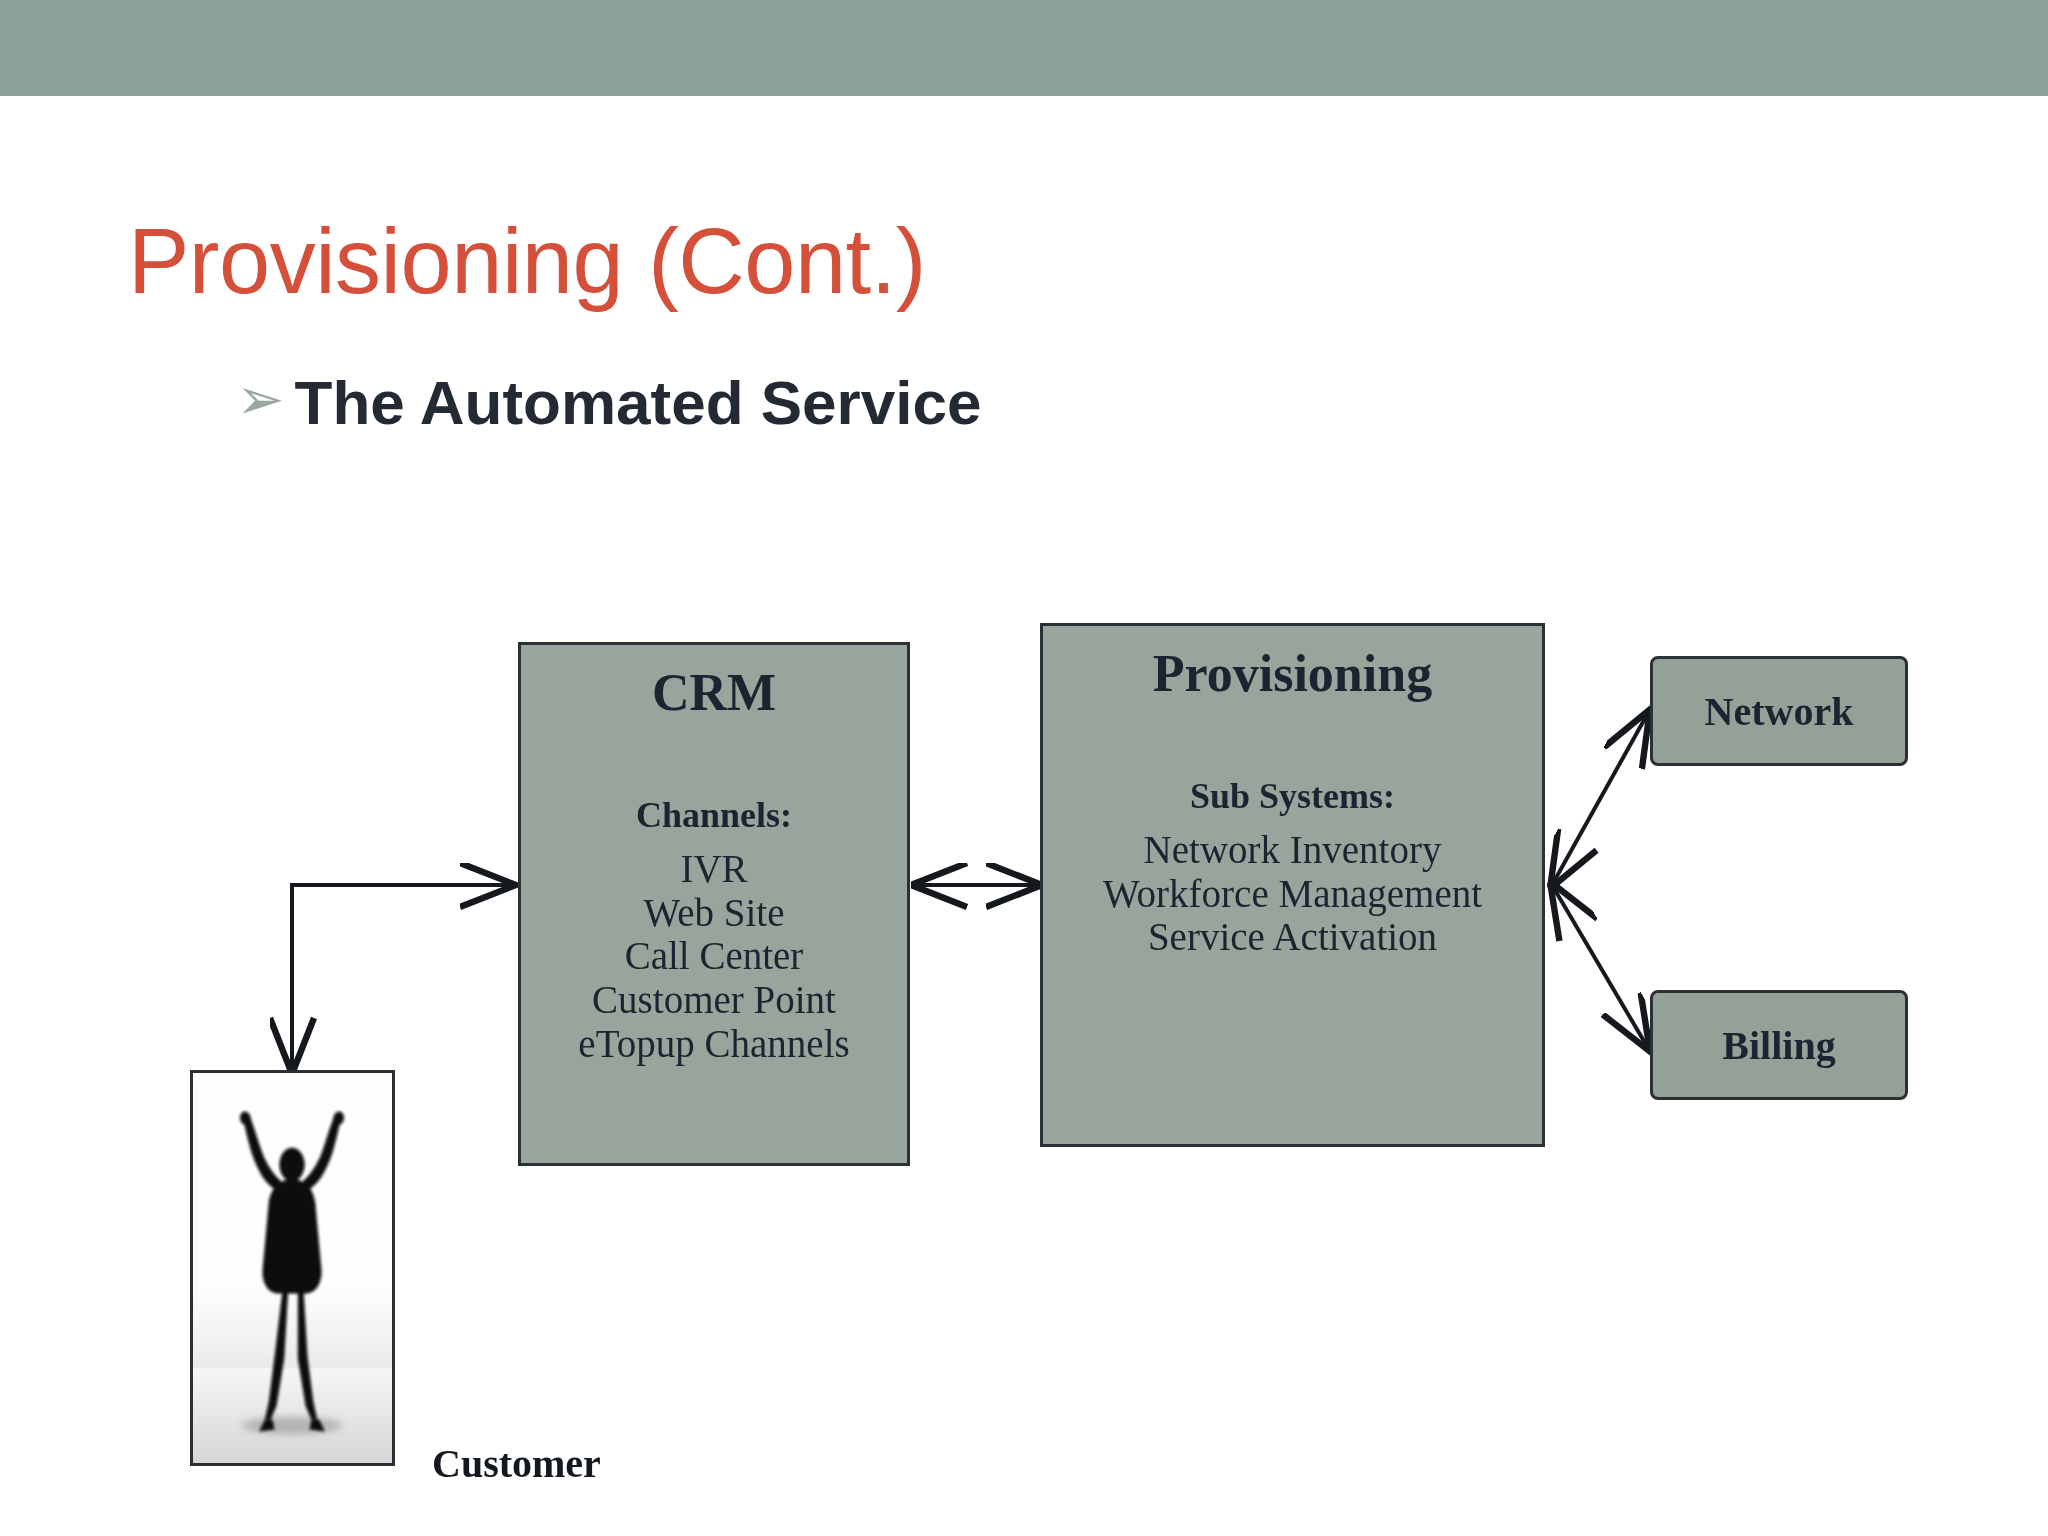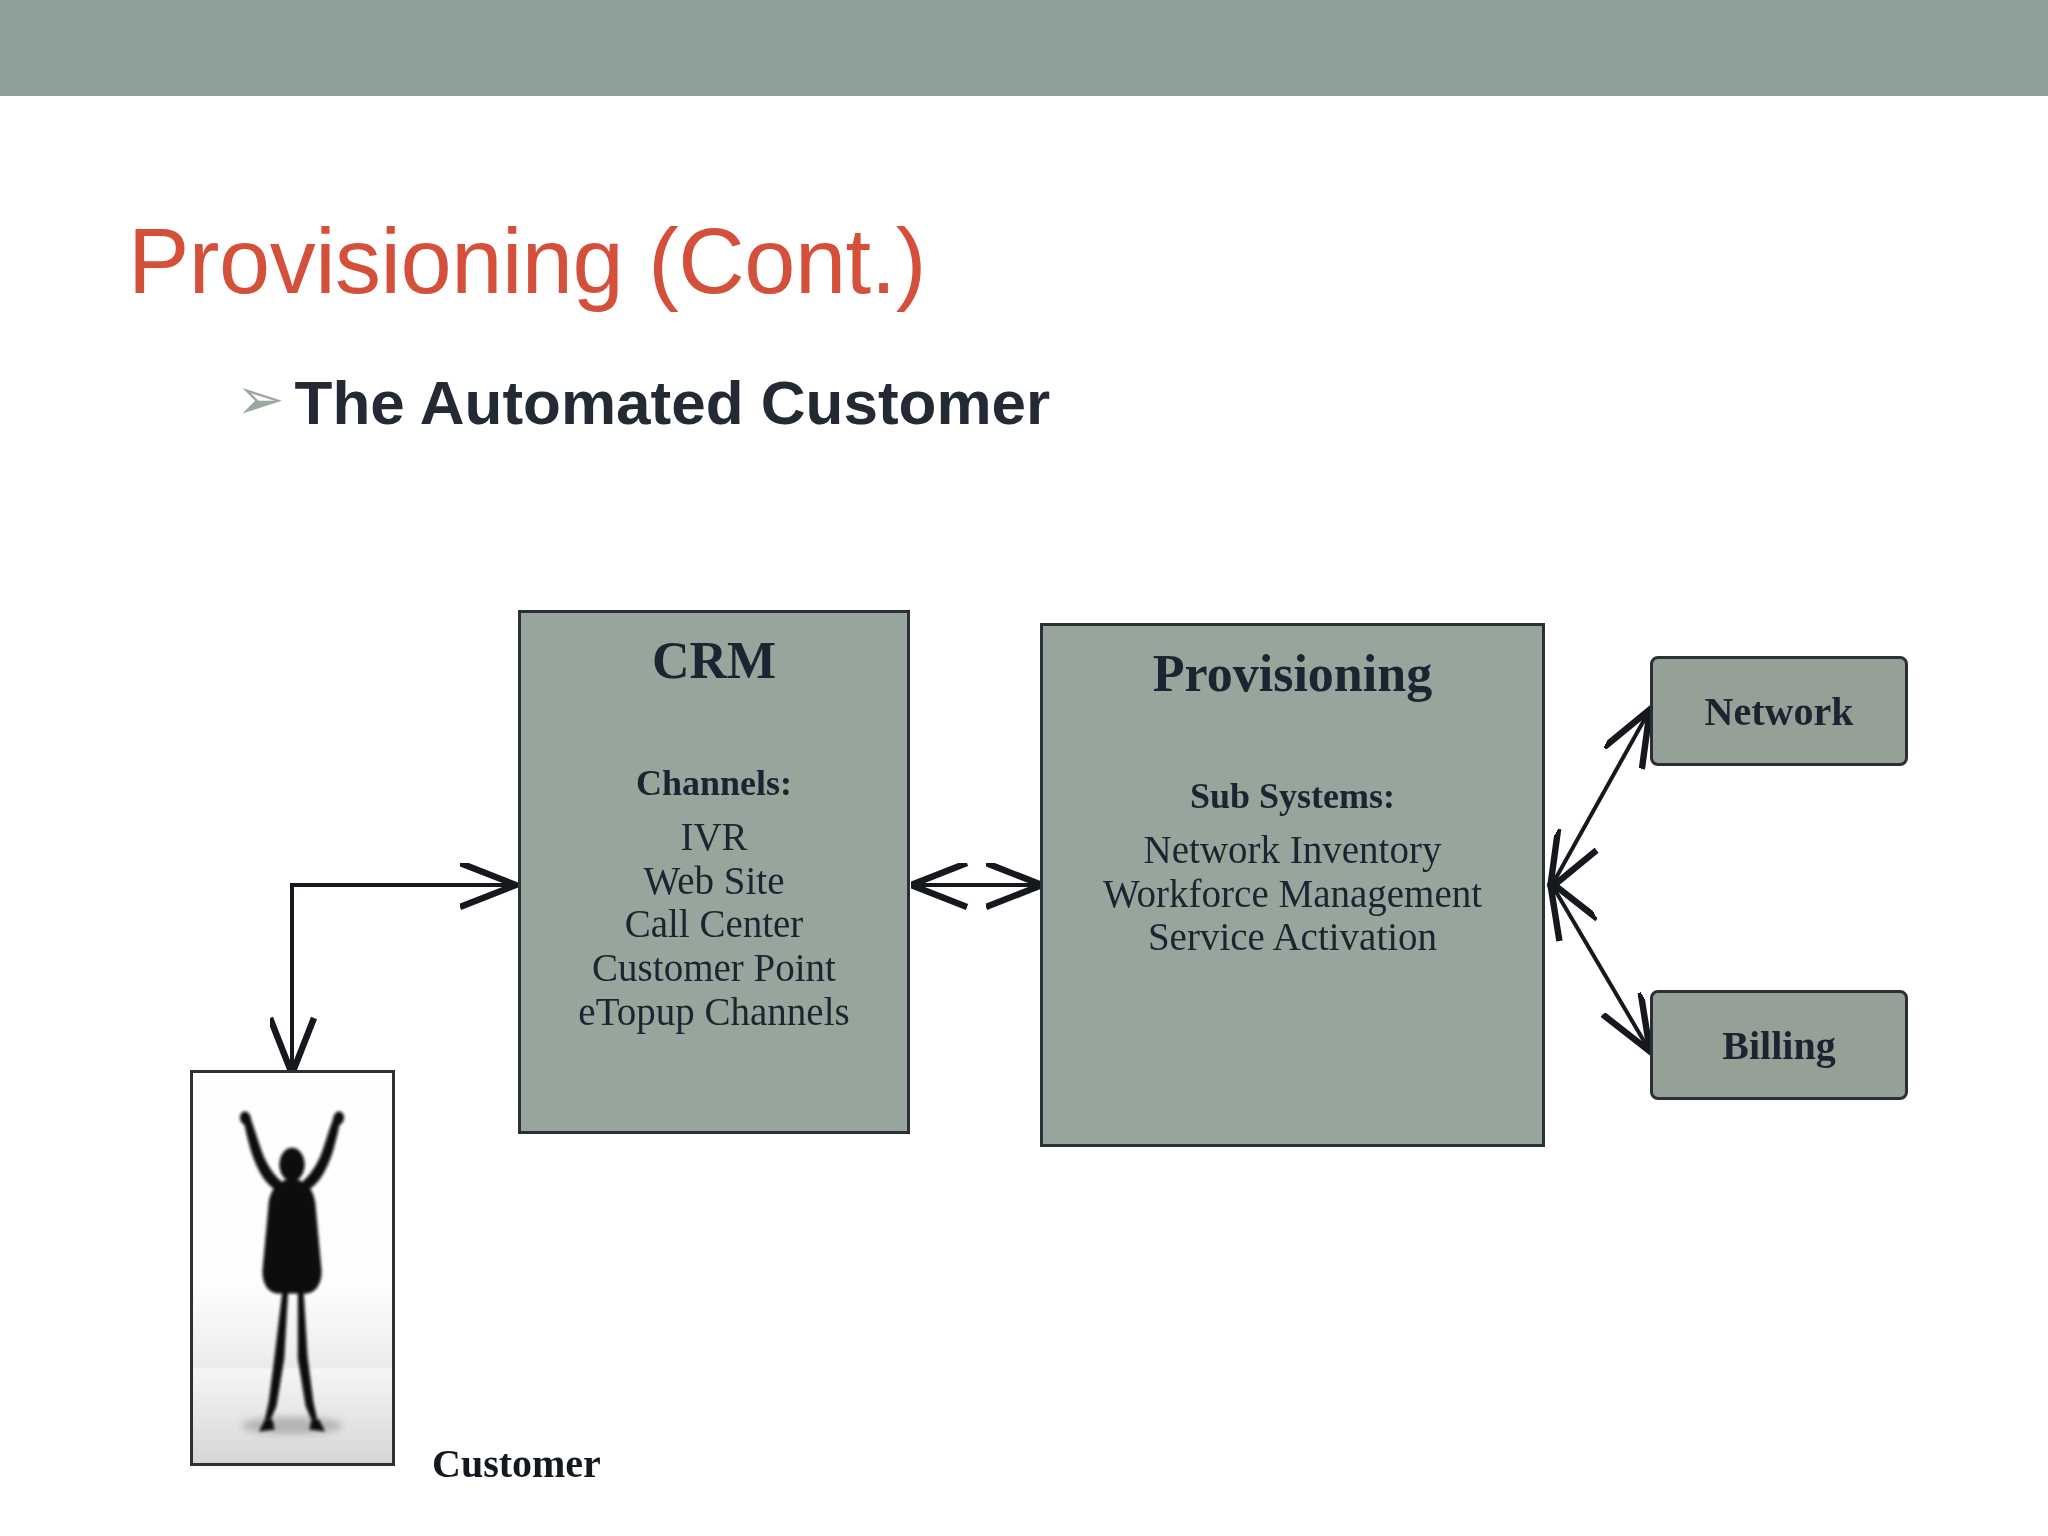--- a/index.html
+++ b/index.html
@@ -89,21 +89,21 @@
   .proc-box {
     position: absolute;
     background: #97A59C;
     border: 3px solid #2B2F36;
     box-sizing: border-box;
     text-align: center;
     color: #1E2630;
     font-family: "Liberation Serif", serif;
   }
   #box-crm {
-    left: 518px; top: 610px;
+    left: 518px; top: 642px;
     width: 392px; height: 524px; text-align: center;
   }
   #box-provisioning {
     left: 1040px; top: 623px;
     width: 505px; height: 524px;
   }
   .proc-title {
     font-family: "Liberation Serif", serif;
     font-weight: bold;
     font-size: 52px;
@@ -189,21 +189,21 @@
 <body>
 
 <div class="slide">
 
   <div class="top-band"></div>
 
   <div class="slide-title">Provisioning (Cont.)</div>
 
   <div class="bullet-row">
     <span class="bullet-marker">➢</span>
-    <span class="bullet-text">The Automated Customer</span>
+    <span class="bullet-text">The Automated Service</span>
   </div>
 
   <div class="diagram">
 
     <svg class="svg-layer" viewBox="0 0 2048 1536">
       <defs>
         <marker id="ah" markerWidth="16" markerHeight="16" refX="13" refY="5.5" orient="auto" markerUnits="strokeWidth">
           <path d="M0,0 L14,5.5 L0,11" fill="none" stroke="#15181D" stroke-width="1.6"></path>
         </marker>
         <marker id="ah-start" markerWidth="16" markerHeight="16" refX="1" refY="5.5" orient="auto" markerUnits="strokeWidth">

